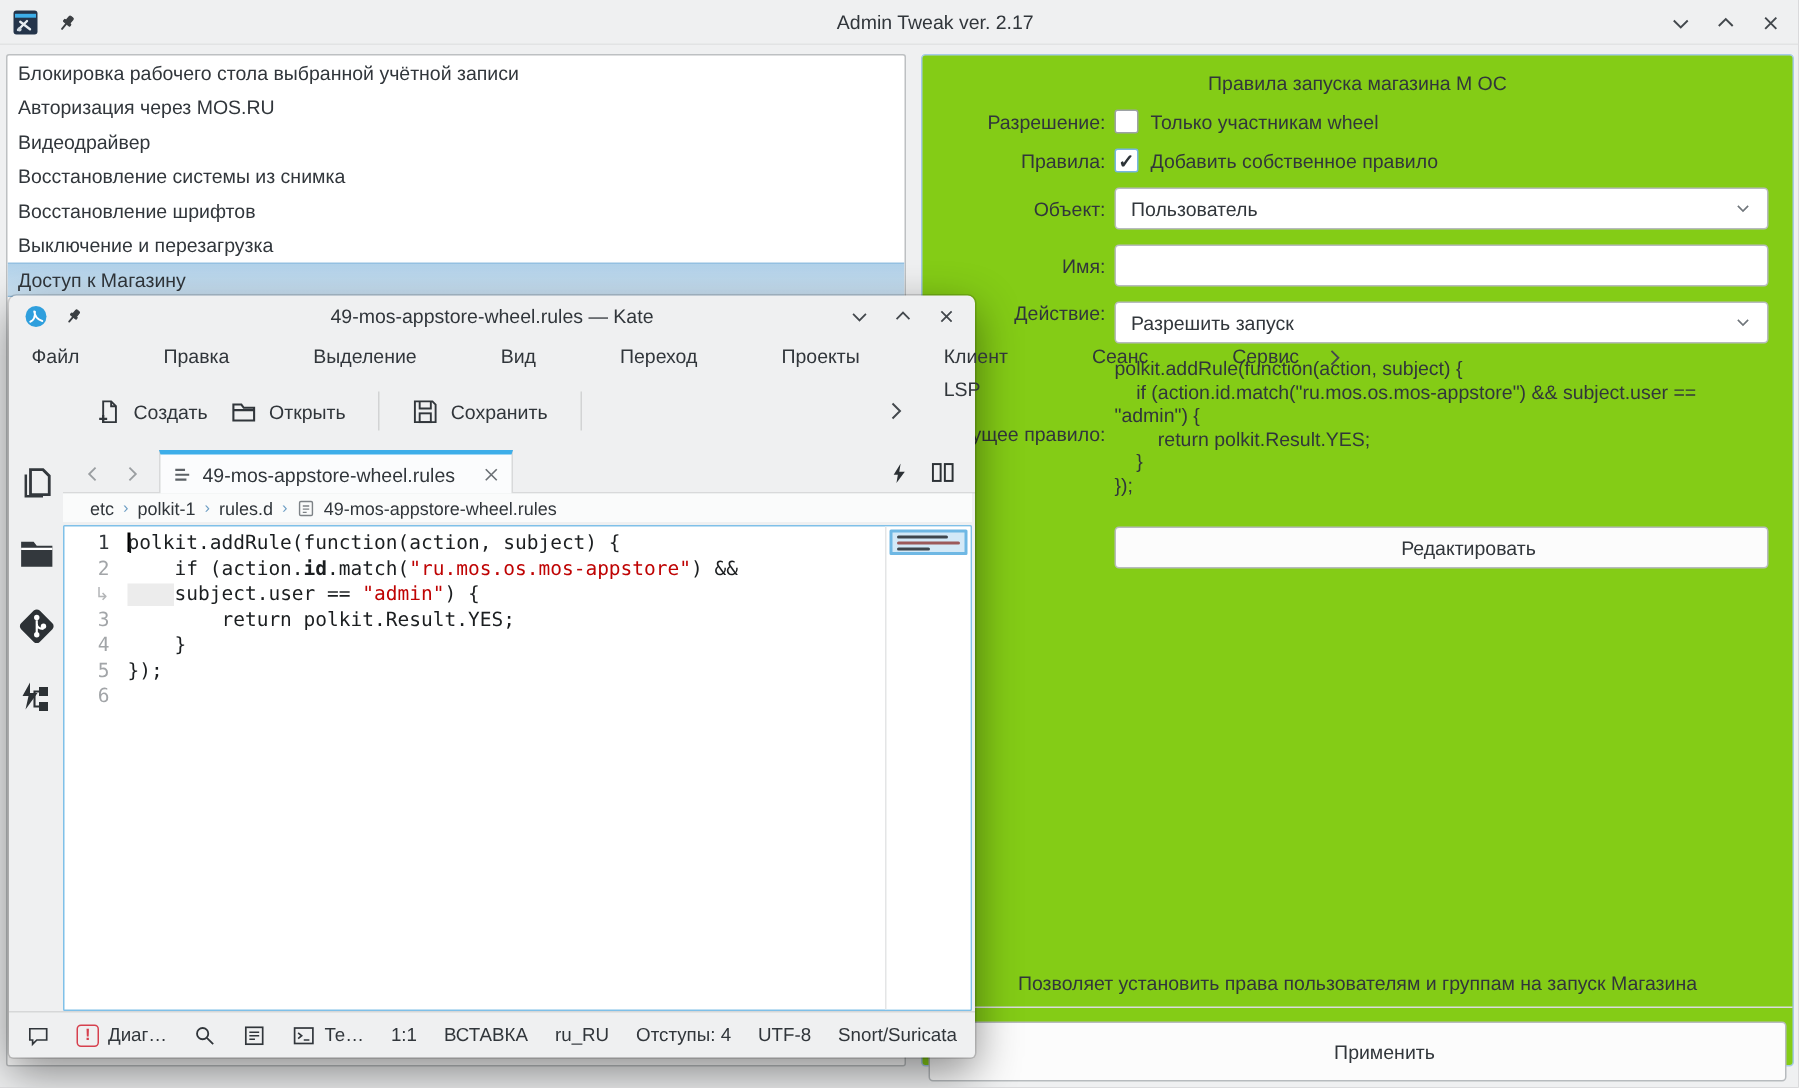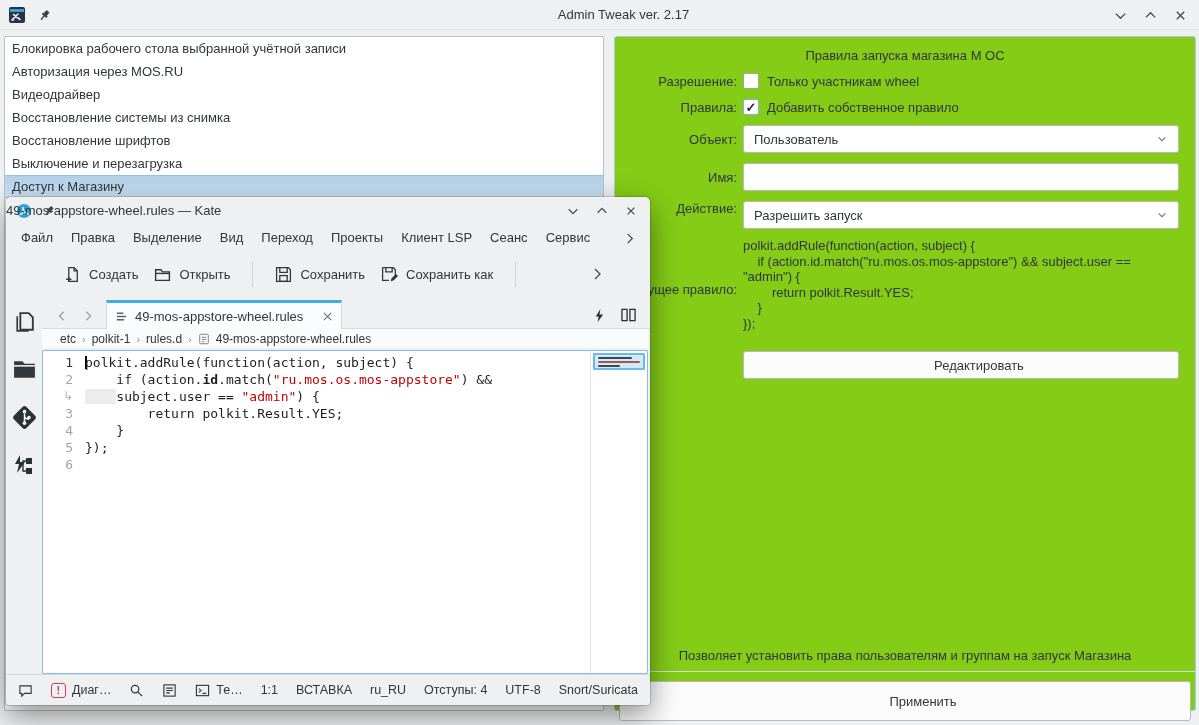--- a/index.html
+++ b/index.html
@@ -36,21 +36,21 @@
     display:flex;align-items:center;justify-content:center;padding-left:36px;}
   .rule-text{position:absolute;left:128px;top:201px;width:440px;white-space:pre-wrap;
     line-height:15.5px;}
   .panel-desc{position:absolute;left:0;right:0;top:611px;text-align:center;}
   .panel-sep{position:absolute;left:0;right:0;top:634px;height:1px;background:#dadbdc;}
   
   .kate{position:absolute;left:6px;top:197px;width:644px;height:508px;background:#eff0f1;
     border-radius:5px 5px 3px 3px;box-shadow:0 10px 30px rgba(0,0,0,.45),0 0 0 1px rgba(0,0,0,.14);}
   .k-titlebar{position:absolute;left:0;top:0;right:0;height:28px;}
   .k-tb-icons{position:absolute;left:10px;top:0;height:28px;display:flex;align-items:center;gap:11px;}
-  .k-title{position:absolute;left:0;right:0;top:0;height:28px;line-height:28px;text-align:left;}
+  .k-title{position:absolute;left:0;right:0;top:0;height:28px;line-height:28px;text-align:center;}
   .k-controls{position:absolute;right:8px;top:0;height:28px;display:flex;align-items:center;gap:7px;}
   .k-menubar{position:absolute;left:6px;top:28px;right:6px;height:26px;display:flex;align-items:center;}
   .menu-item{padding:0 9px;height:22px;line-height:22px;border-radius:2px;}
   .menu-over{margin-left:auto;padding:0 8px;}
   .k-toolbar{position:absolute;left:0;top:54px;right:0;height:46px;display:flex;align-items:center;padding-left:20px;margin-left:30px;}
   .tool-btn{display:flex;align-items:center;gap:8px;padding:6px 8px;border-radius:3px;}
   .tool-sep{width:1px;height:26px;background:#d2d3d4;margin:0 14px;}
   .tool-over{margin-left:auto;margin-right:46px;}
   .k-tabbar{position:absolute;left:36px;top:103px;right:0;height:29px;border-bottom:1px solid #d8d9da;display:flex;align-items:flex-end;}
   .tab-nav{display:flex;align-items:center;gap:14px;padding:0 12px 6px 14px;}
@@ -237,21 +237,21 @@
           </span>
         <span class="wc-btn">
             <svg width="12" height="12" viewBox="0 0 14 14">
               <path d="M3 3l8 8M11 3l-8 8" fill="none" stroke="#43484d" stroke-width="1.4"></path>
             </svg>
           </span>
       </div>
     </div>
 
     <div class="k-menubar">
-      <span style="display:flex;">
+      <span style="display:flex;gap:38px;">
 
       <span class="menu-item"><span>Файл</span></span>
           <span class="menu-item"><span>Правка</span></span>
           <span class="menu-item"><span>Выделение</span></span>
           <span class="menu-item"><span>Вид</span></span>
           <span class="menu-item"><span>Переход</span></span>
           <span class="menu-item"><span>Проекты</span></span>
           <span class="menu-item"><span>Клиент LSP</span></span>
           <span class="menu-item"><span>Сеанс</span></span>
           <span class="menu-item"><span>Сервис</span></span>
@@ -281,29 +281,20 @@
       </span>
       <span class="tool-sep"></span>
       <span class="tool-btn">
         <svg width="17" height="17" viewBox="0 0 16 16" fill="none" stroke="#31363b" stroke-width="1.2">
             <path d="M1.5 1.5h11l2 2v11h-13z"></path>
             <path d="M4.5 1.5v4.5h7V1.5"></path>
             <rect x="4.5" y="9" width="7" height="5.5"></rect>
           </svg>
         <span>Сохранить</span>
       </span>
-      <span class="tool-btn">
-        <svg width="17" height="17" viewBox="0 0 16 16" fill="none" stroke="#31363b" stroke-width="1.2">
-            <path d="M1.5 1.5h10l2 2v6h-1"></path>
-            <path d="M4.5 1.5v4h6v-4"></path>
-            <path d="M1.5 1.5v12h6"></path>
-            <path d="M9 14.5l1-3 4-4 2 2-4 4z" fill="#31363b" stroke="none"></path>
-          </svg>
-        <span>Сохранить как</span>
-      </span>
       <span class="tool-sep"></span>
       <span class="tool-over">
           <svg width="14" height="14" viewBox="0 0 14 14">
             <path d="M5 2l5 5-5 5" fill="none" stroke="#43484d" stroke-width="1.3"></path>
           </svg>
         </span>
     </div>
 
     <div class="k-tabbar">
       <span class="tab-nav">

